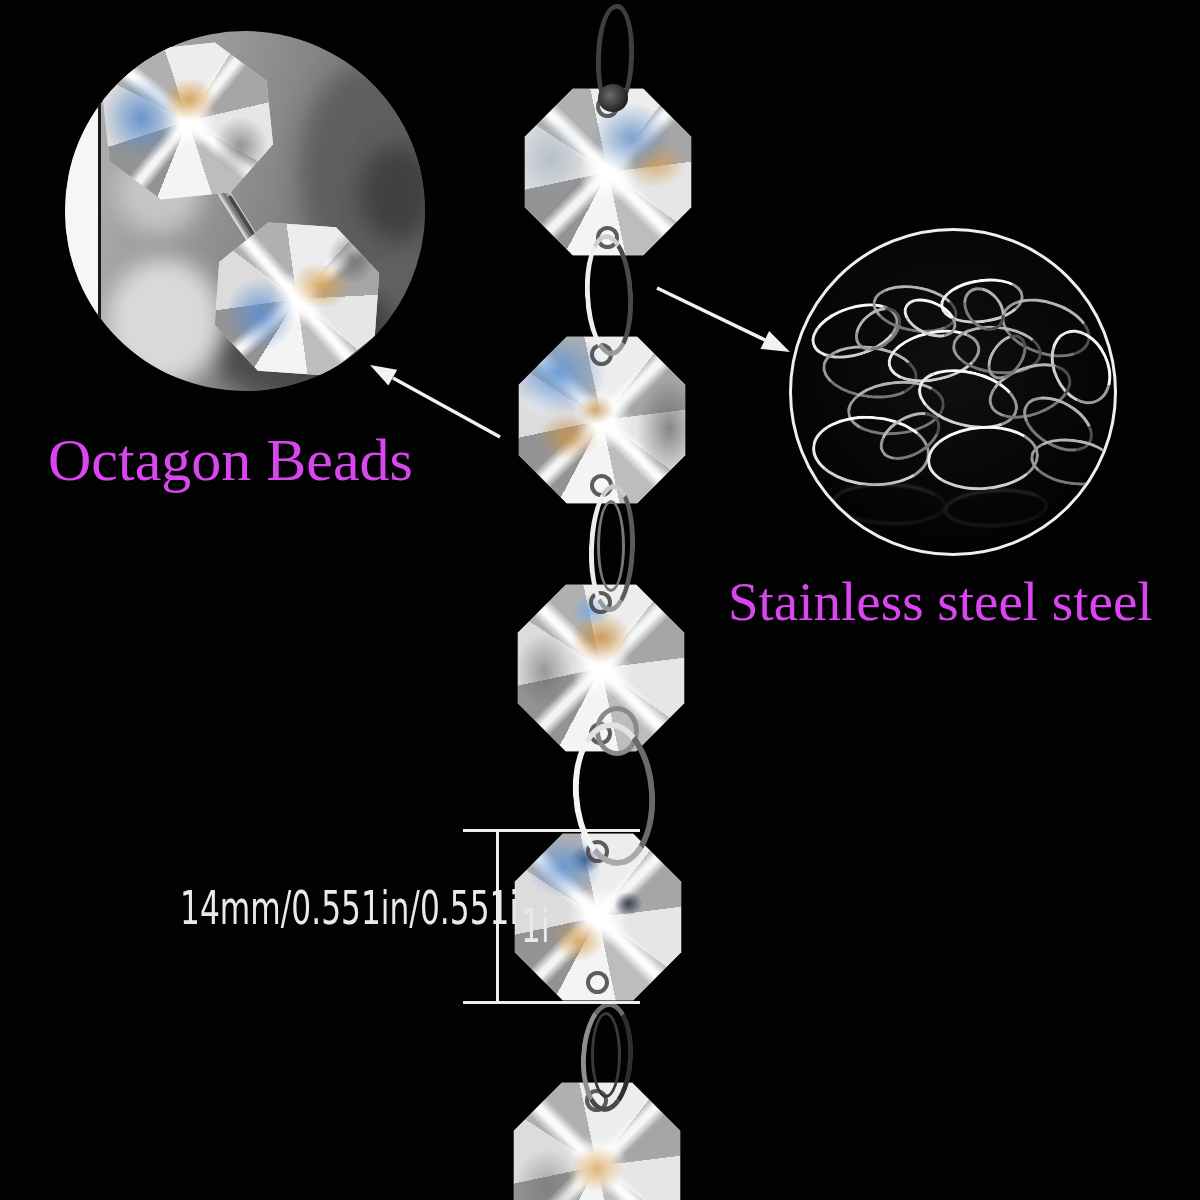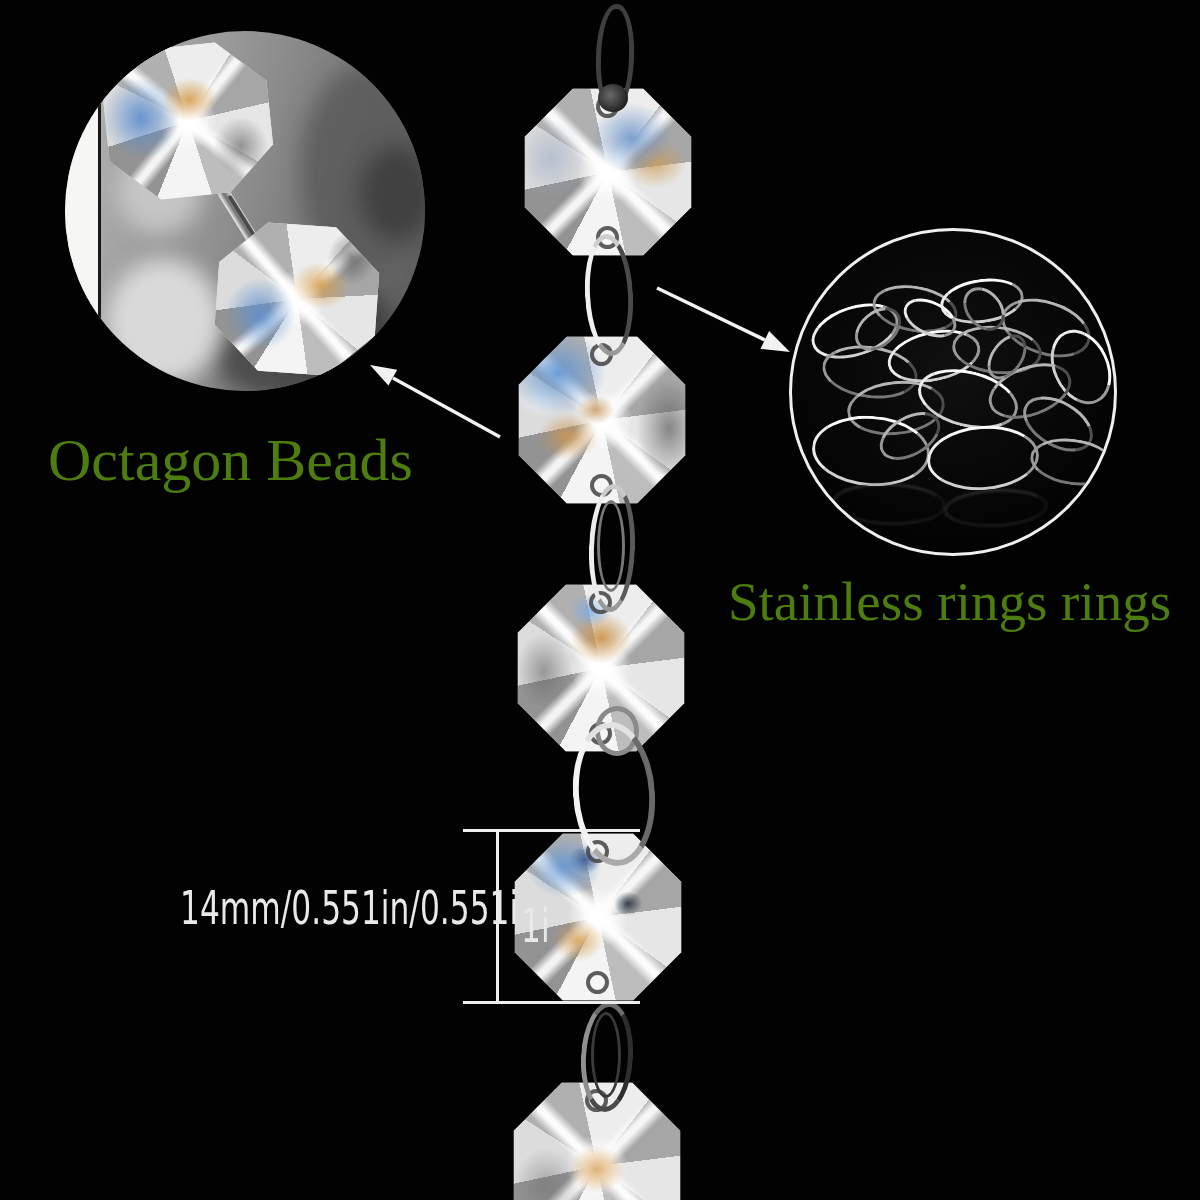--- a/index.html
+++ b/index.html
@@ -133,21 +133,21 @@
   .sring-reflection{border-color:#6a6a6a #333 #444 #555;opacity:.35;filter:blur(1px);}
 
   
   .overlay{position:absolute;left:0;top:0;width:1200px;height:1200px;z-index:5;pointer-events:none;}
   .mline{position:absolute;background:#efefef;z-index:4;}
   .mline-top{left:463px;top:829px;width:177px;height:3px;}
   .mline-bottom{left:463px;top:1001px;width:177px;height:3px;}
   .mline-vert{left:496px;top:829px;width:3px;height:175px;}
 
   
-  .label{position:absolute;z-index:6;color:#4d7c0f;line-height:1;white-space:nowrap;}
+  .label{position:absolute;z-index:6;color:#d946ef;line-height:1;white-space:nowrap;}
   .label-octagon{left:48px;top:430px;font-size:60px;font-family:"Liberation Serif",serif;}
   .label-rings{left:728px;top:574px;font-size:55px;font-family:"Liberation Serif",serif;}
   .label-size{left:180px;top:885px;font-size:46px;color:#e9e9e9;
       font-family:"DejaVu Sans","Liberation Sans",sans-serif;
       transform:scaleX(.68);transform-origin:left top;}
   .label-size-ghost{left:521px;top:903px;font-size:46px;color:#e9e9e9;
       font-family:"DejaVu Sans","Liberation Sans",sans-serif;
       transform:scaleX(.68);transform-origin:left top;}
 </style>
 </head>
@@ -240,16 +240,16 @@
       <line x1="500" y1="437" x2="393" y2="378" stroke="#f2f2f2" stroke-width="3.5"></line>
       <polygon points="370,365 397.2,369.7 388.4,385.5" fill="#f2f2f2"></polygon>
     </g>
     <g>
       <line x1="657" y1="288" x2="765" y2="340" stroke="#f2f2f2" stroke-width="3.5"></line>
       <polygon points="790,352 760.5,348.9 769.1,330.9" fill="#f2f2f2"></polygon>
     </g>
   </svg>
 
   <div class="label label-octagon">Octagon Beads</div>
-  <div class="label label-rings">Stainless rings rings</div>
+  <div class="label label-rings">Stainless steel steel</div>
   <div class="label label-size">14mm/0.551in/0.551i</div>
   <div class="label label-size-ghost">1i</div>
 </div>
 
 </body></html>

